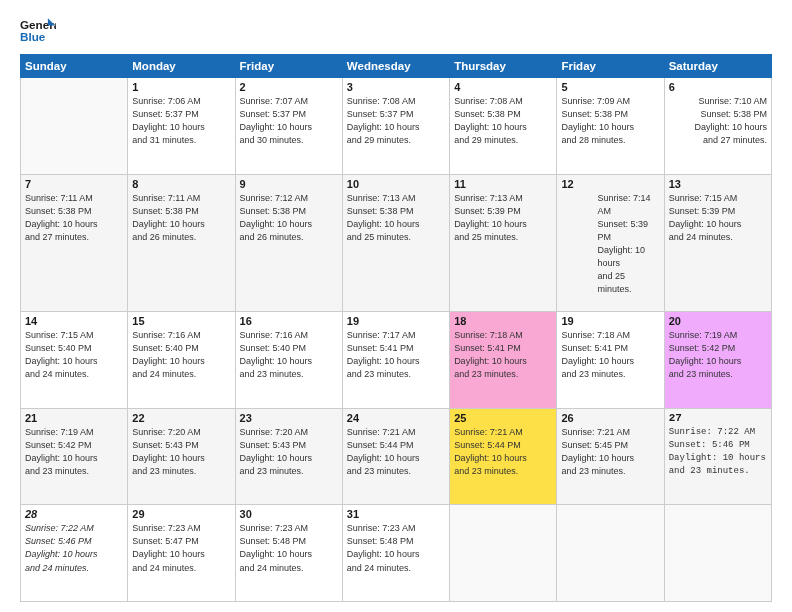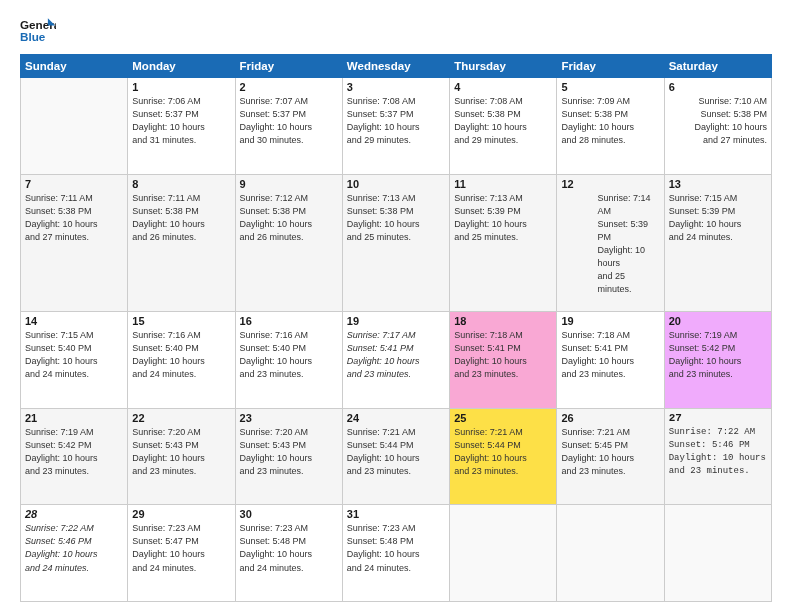--- a/index.html
+++ b/index.html
@@ -235,21 +235,21 @@
           </td>
           <td style="background: rgb(255, 255, 255);">
             <span class="day-num">16</span>
             <div class="cell-info" style="white-space: pre-line;">Sunrise: 7:16 AM
 Sunset: 5:40 PM
 Daylight: 10 hours
 and 23 minutes.</div>
           </td>
           <td style="background: rgb(255, 255, 255);">
             <span class="day-num">19</span>
-            <div class="cell-info" style="white-space: pre-line; font-style: italic;">Sunrise: 7:17 AM
+            <div class="cell-info" style="white-space: pre-line;">Sunrise: 7:17 AM
 Sunset: 5:41 PM
 Daylight: 10 hours
 and 23 minutes.</div>
           </td>
           <td style="background: #f9a8d4;">
             <span class="day-num">18</span>
             <div class="cell-info" style="white-space: pre-line;">Sunrise: 7:18 AM
 Sunset: 5:41 PM
 Daylight: 10 hours
 and 23 minutes.</div>

